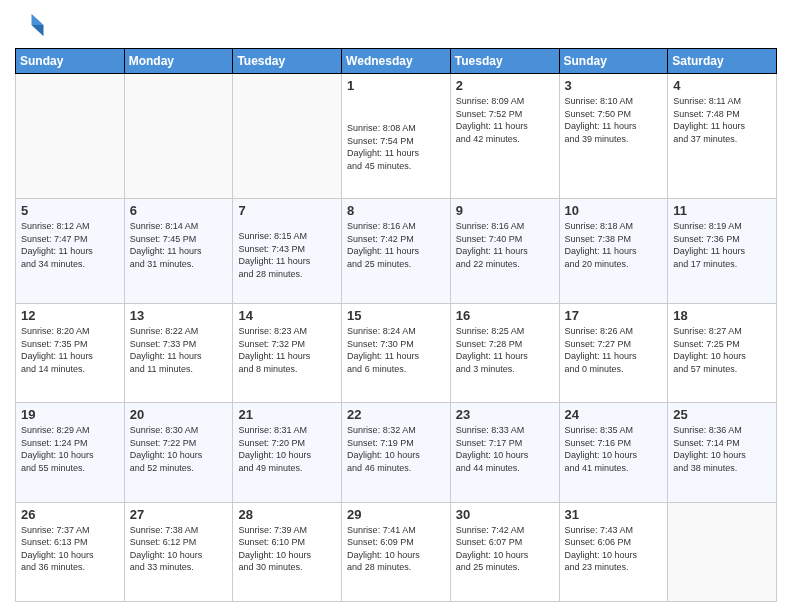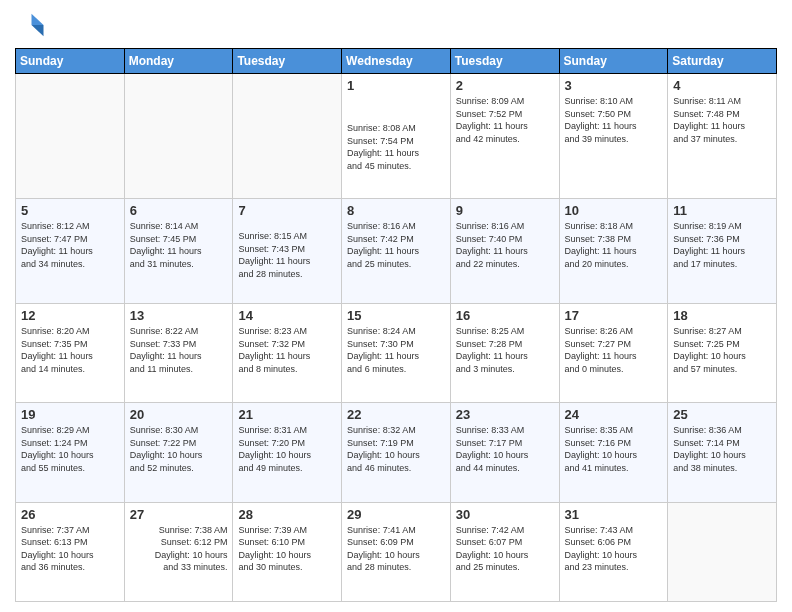--- a/index.html
+++ b/index.html
@@ -313,21 +313,21 @@
         <tr>
           <td>
             <div class="day-number">26</div>
             <div class="day-info" style="white-space: pre-line;">Sunrise: 7:37 AM
 Sunset: 6:13 PM
 Daylight: 10 hours
 and 36 minutes.</div>
           </td>
           <td>
             <div class="day-number">27</div>
-            <div class="day-info" style="white-space: pre-line; text-align: right;">Sunrise: 7:38 AM
+            <div class="day-info" style="white-space: pre-line;">Sunrise: 7:38 AM
 Sunset: 6:12 PM
 Daylight: 10 hours
 and 33 minutes.</div>
           </td>
           <td>
             <div class="day-number">28</div>
             <div class="day-info" style="white-space: pre-line;">Sunrise: 7:39 AM
 Sunset: 6:10 PM
 Daylight: 10 hours
 and 30 minutes.</div>

